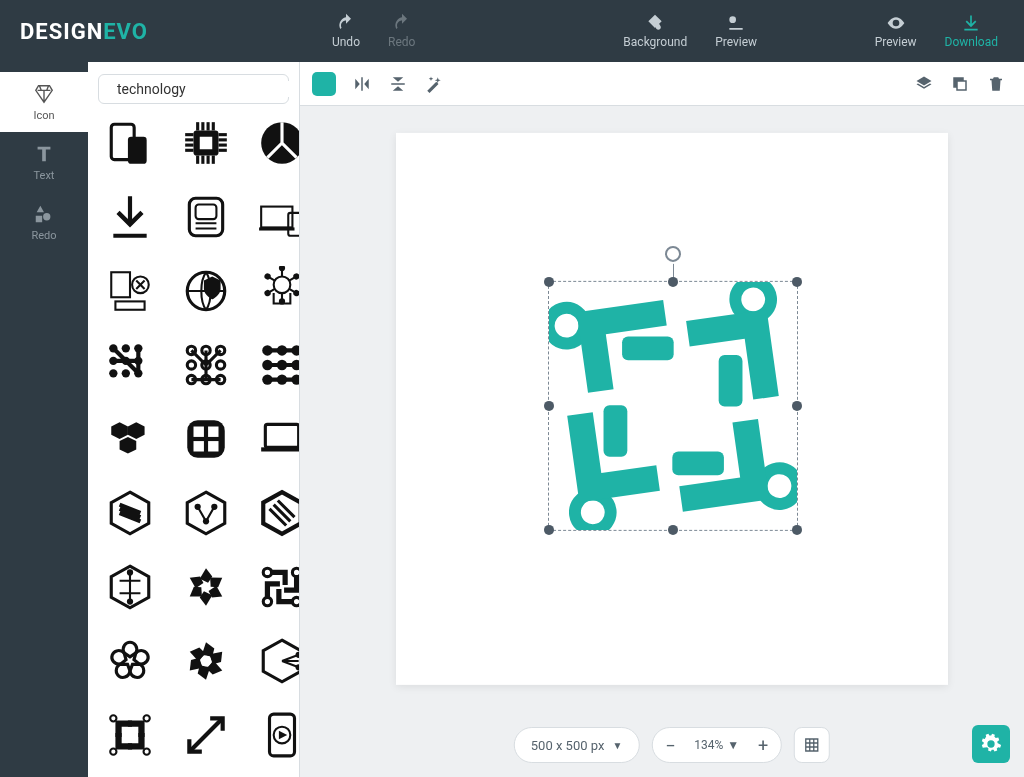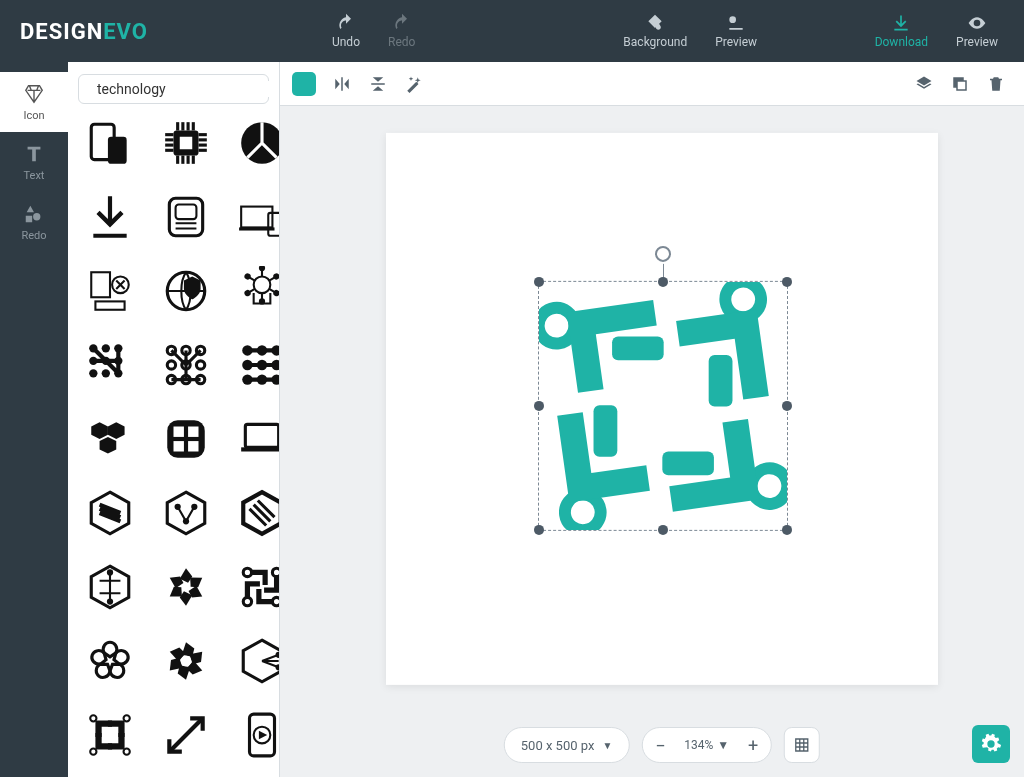--- a/index.html
+++ b/index.html
@@ -14,21 +14,21 @@
 .top-btn.disabled { opacity: 0.4; }
 .top-btn.accent { color: #1fb3a6; }
 .top-btn.accent svg { fill: #1fb3a6; }
 .top-group { display: flex; align-items: center; height: 100%; }
 .top-group.left { margin-left: 150px; }
 .top-group.center { margin-left: 180px; }
 .top-group.right { margin-left: auto; margin-right: 12px; }
 
 .main { display: flex; height: calc(100% - 62px); }
 
-.sidenav { width: 68px; background: #2f3b44; display: flex; flex-direction: column; align-items: center; padding-top: 10px; }
+.sidenav { width: 88px; background: #2f3b44; display: flex; flex-direction: column; align-items: center; padding-top: 10px; }
 .sidenav-item { width: 100%; height: 60px; display: flex; flex-direction: column; align-items: center; justify-content: center; gap: 4px; cursor: pointer; color: #8b969e; font-size: 11px; }
 .sidenav-item svg { width: 22px; height: 22px; fill: #8b969e; }
 .sidenav-item.active { background: #ffffff; color: #555; }
 .sidenav-item.active svg { fill: #555; }
 
 .panel { width: 212px; background: #ffffff; border-right: 1px solid #d8dde1; display: flex; flex-direction: column; }
 .search-row { padding: 12px 10px; }
 .search-box { display: flex; align-items: center; border: 1px solid #d8dde1; border-radius: 6px; padding: 6px 10px; gap: 8px; }
 .search-box svg { width: 16px; height: 16px; fill: #9aa3aa; }
 .search-box input { border: none; outline: none; font-size: 14px; flex: 1; color: #333; }
@@ -101,31 +101,31 @@
       <span>Background</span>
     </div>
     <div class="top-btn">
       <svg viewBox="0 0 24 24">
           <path d="M4 18h16v2H4zM8 4a4 4 0 100 8 4 4 0 000-8z"></path>
         </svg>
       <span>Preview</span>
     </div>
   </div>
   <div class="top-group right">
+    <div class="top-btn">
+      <svg viewBox="0 0 24 24">
+          <path d="M12 5C6 5 2 12 2 12s4 7 10 7 10-7 10-7-4-7-10-7zm0 11a4 4 0 110-8 4 4 0 010 8z"></path>
+        </svg>
+      <span>Preview</span>
+    </div>
     <div class="top-btn accent">
       <svg viewBox="0 0 24 24">
           <path d="M11 3h2v10l4-4 1.4 1.4L12 17l-6.4-6.6L7 9l4 4V3zM4 19h16v2H4z"></path>
         </svg>
       <span>Download</span>
-    </div>
-    <div class="top-btn">
-      <svg viewBox="0 0 24 24">
-          <path d="M12 5C6 5 2 12 2 12s4 7 10 7 10-7 10-7-4-7-10-7zm0 11a4 4 0 110-8 4 4 0 010 8z"></path>
-        </svg>
-      <span>Preview</span>
     </div>
   </div>
 </div>
 
 <div class="main">
   <div class="sidenav">
     <div class="sidenav-item active">
       <svg viewBox="0 0 24 24">
           <path d="M3 8l3-5h12l3 5-9 13L3 8zm2 0h14M7 3l2 5m8-5l-2 5M12 21V8" fill="none" stroke="#555" stroke-width="1.5"></path>
         </svg>

